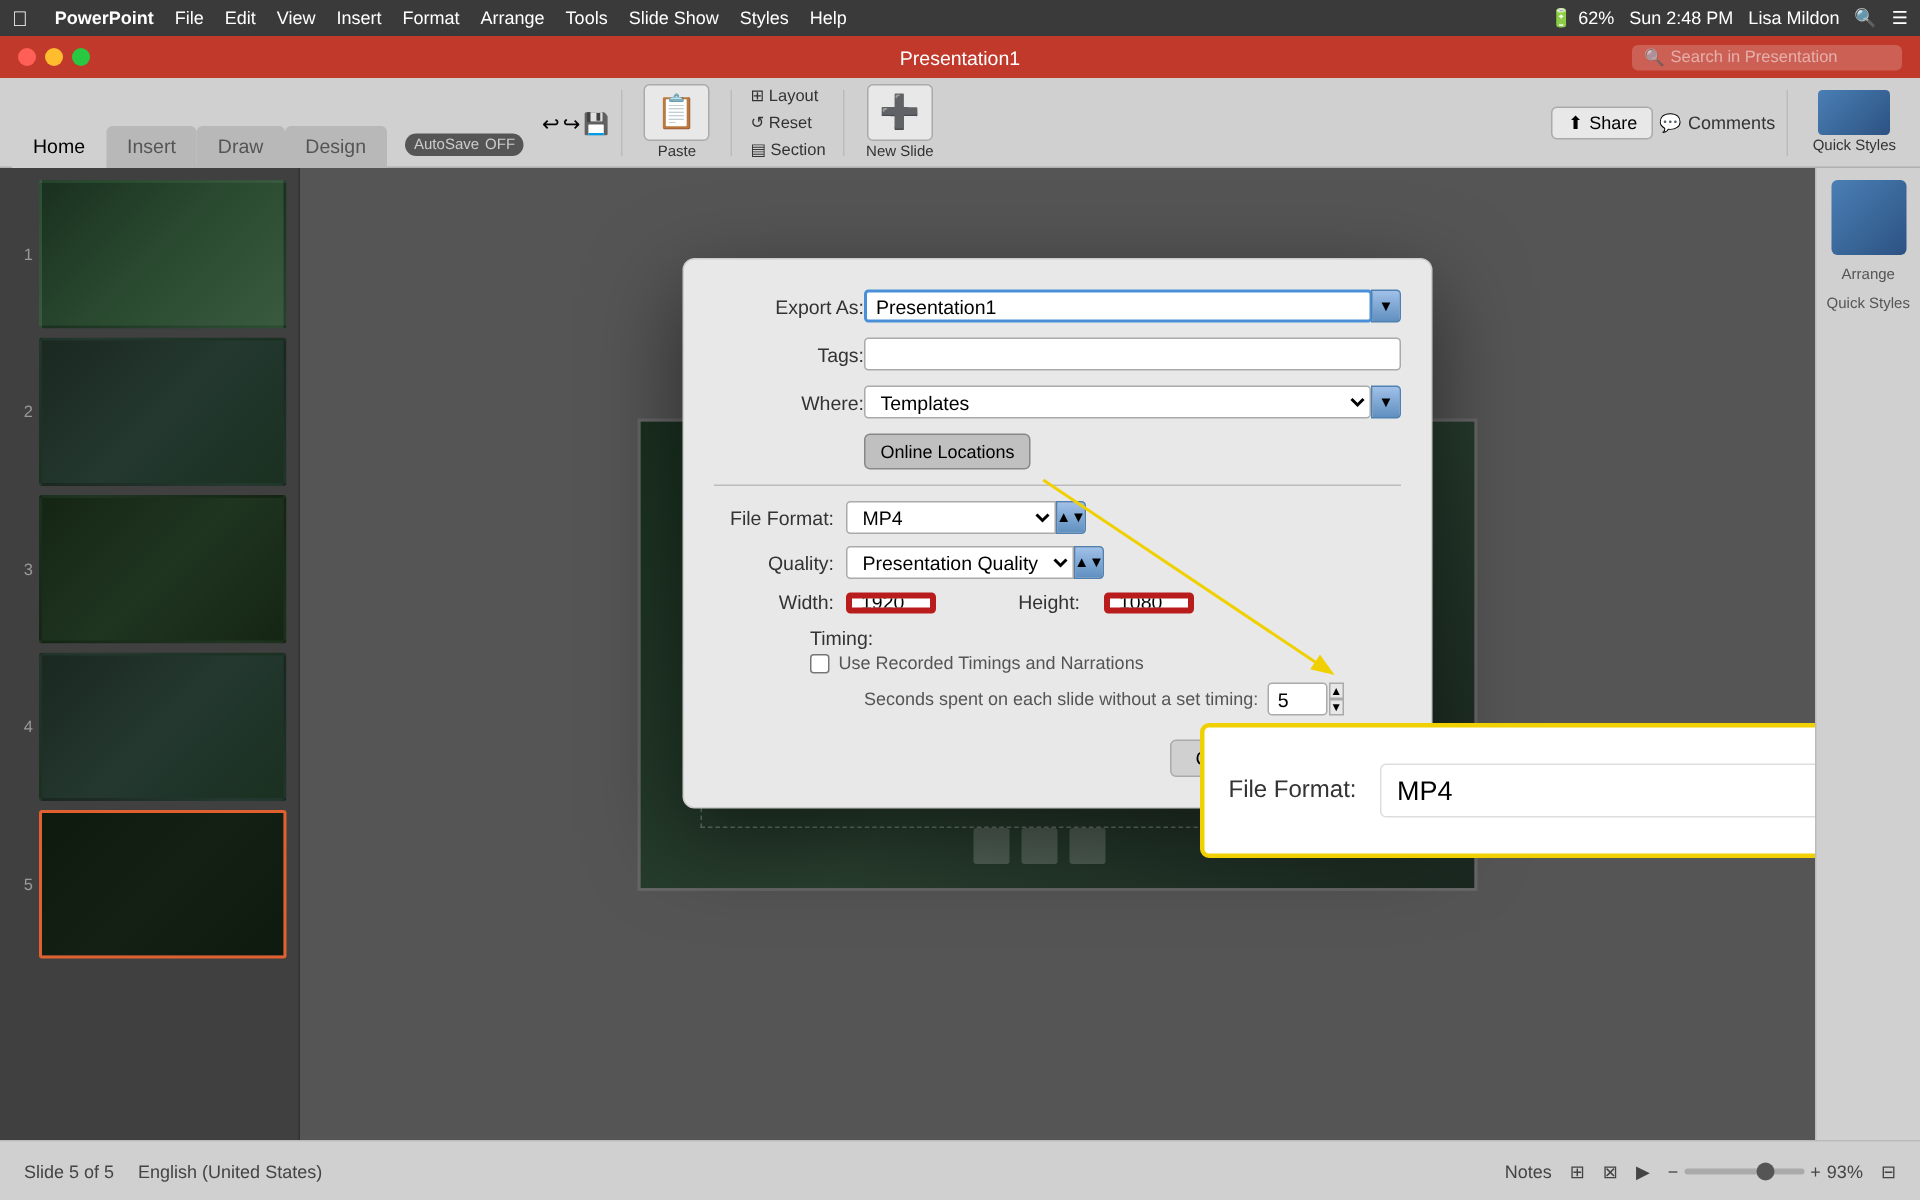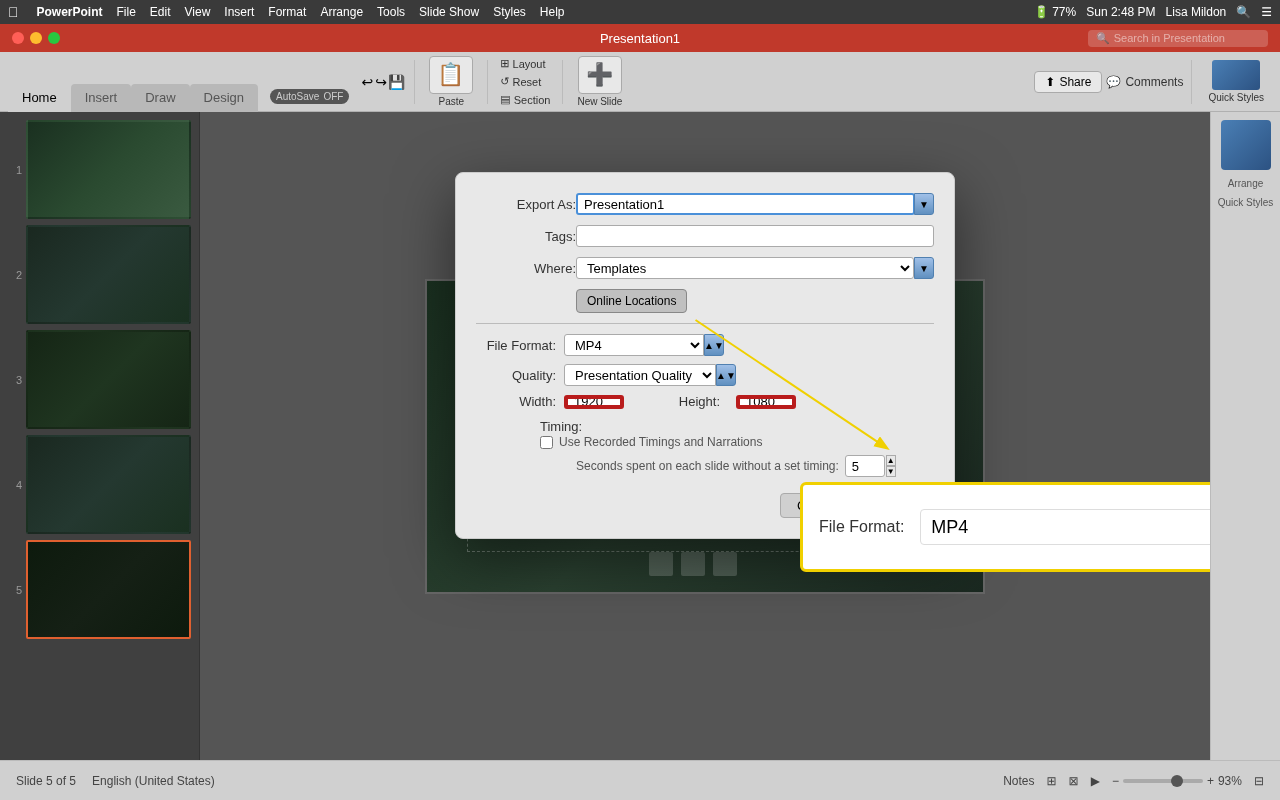--- a/index.html
+++ b/index.html
@@ -149,21 +149,21 @@
       <span>Insert</span>
       <span>Format</span>
       <span>Arrange</span>
       <span>Tools</span>
       <span>Slide Show</span>
       <span>Styles</span>
       <span>Help</span>
     </div>
   </div>
   <div class="menu-bar-right">
-    <span>🔋 77%</span>
+    <span>🔋 62%</span>
     <span>Sun 2:48 PM</span>
     <span>Lisa Mildon</span>
     <span>🔍</span>
     <span>☰</span>
   </div>
 </div>
 
 <div class="title-bar">
   <div class="traffic-lights">
     <div class="traffic-light tl-red"></div>

